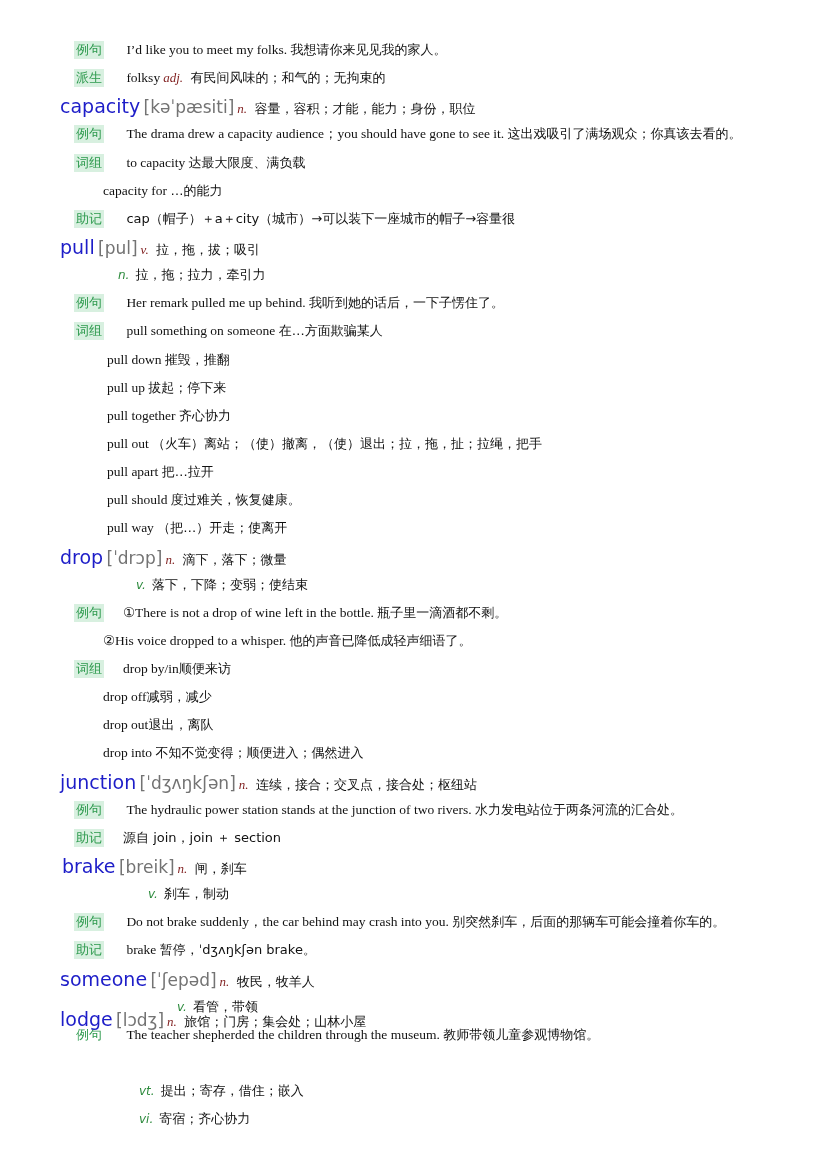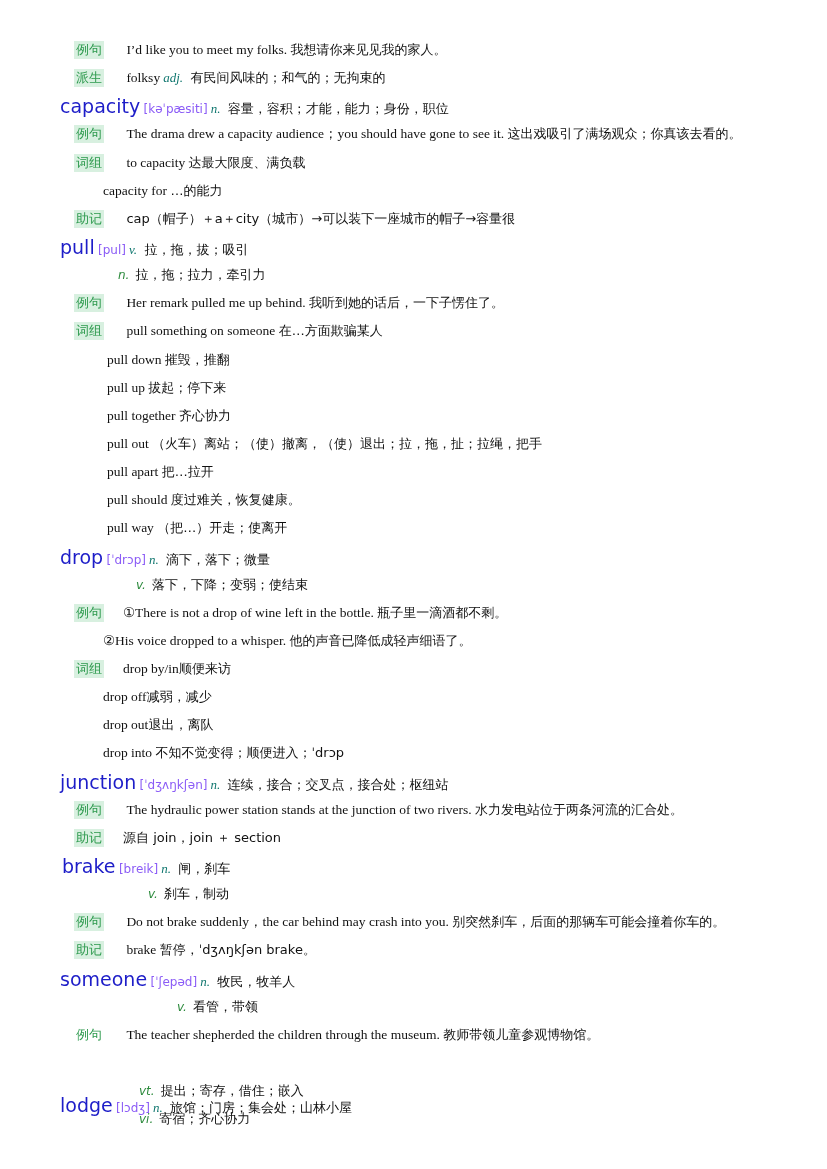--- a/index.html
+++ b/index.html
@@ -3,22 +3,22 @@
   <meta charset="utf-8">
   <style>
     html, body { margin: 0; padding: 0; background: #ffffff; }
     body { width: 827px; height: 1169px; position: relative; overflow: hidden;
            font-family: "Liberation Serif", "DejaVu Serif", serif; color: #111; }
     .line { position: absolute; left: 0; height: 28px; line-height: 28px; white-space: nowrap;
             font-size: 13.5px; }
     .lbl { display: inline-block; background: #d8f0e0; color: #2e9a4e; padding: 0 2px;
            margin-right: 19px; font-family: "DejaVu Sans", sans-serif; font-size: 13px; line-height: 18px; }
     .hw { color: #1d1dc8; font-family: "DejaVu Sans", "Liberation Sans", sans-serif; font-size: 19px; }
-    .ph { font-family: "DejaVu Sans", "Liberation Sans", sans-serif; font-size: 12px; color: #8b5cf6; margin-top: 35px; }
-    .pos { color: #0f766e; font-style: italic; font-family: "Liberation Serif", serif; font-size: 13px; margin: 0 4px 0 3px; }
+    .ph { font-family: "DejaVu Sans", "Liberation Sans", sans-serif; font-size: 17px; color: #737373; margin-top: 35px; }
+    .pos { color: #7f1d1d; font-style: italic; font-family: "Liberation Serif", serif; font-size: 13px; margin: 0 4px 0 3px; }
     .pos-sans { color: #2e8b3e; font-style: italic; font-family: "DejaVu Sans", sans-serif; font-size: 12px; margin-right: 6px; }
     .cn { font-family: "DejaVu Sans", sans-serif; font-size: 13px; margin-top: 34px; }
     .en { font-family: "Liberation Serif", serif; font-size: 13.5px; }
   </style>
 </head>
 <body>
 
 <div class="line" style="top:36px;left:74px">
   <span class="lbl">例句</span>
   <span class="en">I’d like you to meet my folks.</span>
@@ -95,21 +95,21 @@
 </div>
 <div class="line" style="top:627px;left:103px">
   <span class="en">②His voice dropped to a whisper.</span>
   <span class="cn">他的声音已降低成轻声细语了。</span>
 </div>
 <div class="line" style="top:655px;left:74px">
   <span class="lbl">词组</span><span class="en">drop by/in</span><span class="cn">顺便来访</span>
 </div>
 <div class="line" style="top:683px;left:103px"><span class="en">drop off</span><span class="cn">减弱，减少</span></div>
 <div class="line" style="top:711px;left:103px"><span class="en">drop out</span><span class="cn">退出，离队</span></div>
-<div class="line" style="top:739px;left:103px"><span class="en">drop into</span>  <span class="cn">不知不觉变得；顺便进入；ˈdrɔp</span></div>
+<div class="line" style="top:739px;left:103px"><span class="en">drop into</span>  <span class="cn">不知不觉变得；顺便进入；偶然进入</span></div>
 
 <div class="line" style="top:768px;left:60px">
   <span class="hw">junction</span>
   <span class="ph">[ˈdʒʌŋkʃən]</span><span class="pos">n.</span>
   <span class="cn">连续，接合；交叉点，接合处；枢纽站</span>
 </div>
 <div class="line" style="top:796px;left:74px">
   <span class="lbl">例句</span>
   <span class="en">The hydraulic power station stands at the junction of two rivers.</span>
   <span class="cn">水力发电站位于两条河流的汇合处。</span>
@@ -144,21 +144,21 @@
 </div>
 <div class="line" style="top:993px;left:177px">
   <span class="pos-sans">v.</span><span class="cn">看管，带领</span>
 </div>
 <div class="line" style="top:1021px;left:74px">
   <span class="lbl" style="background:transparent">例句</span>
   <span class="en">The teacher shepherded the children through the museum.</span>
   <span class="cn">教师带领儿童参观博物馆。</span>
 </div>
 
-<div class="line" style="top:1091px;left:60px">
+<div class="line" style="top:1005px;left:60px">
   <span class="hw">lodge</span>
   <span class="ph">[lɔdʒ]</span><span class="pos">n.</span>
   <span class="cn">旅馆；门房；集会处；山林小屋</span>
 </div>
 <div class="line" style="top:1077px;left:139px">
   <span class="pos-sans">vt.</span><span class="cn">提出；寄存，借住；嵌入</span>
 </div>
 <div class="line" style="top:1105px;left:139px">
   <span class="pos-sans">vi.</span><span class="cn">寄宿；齐心协力</span>
 </div>

